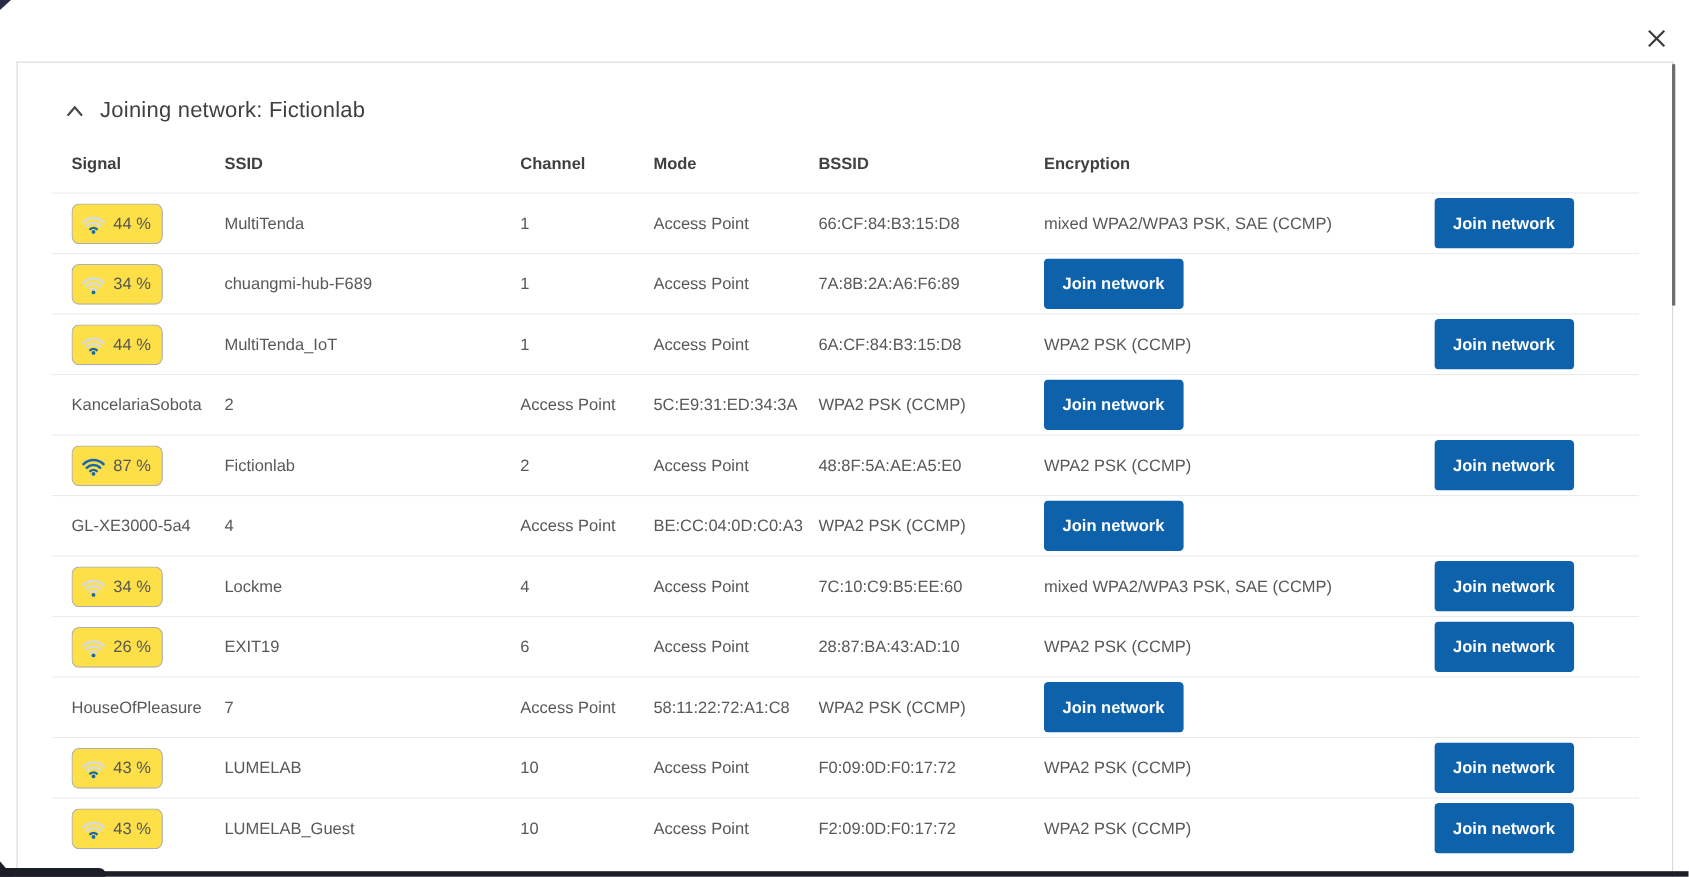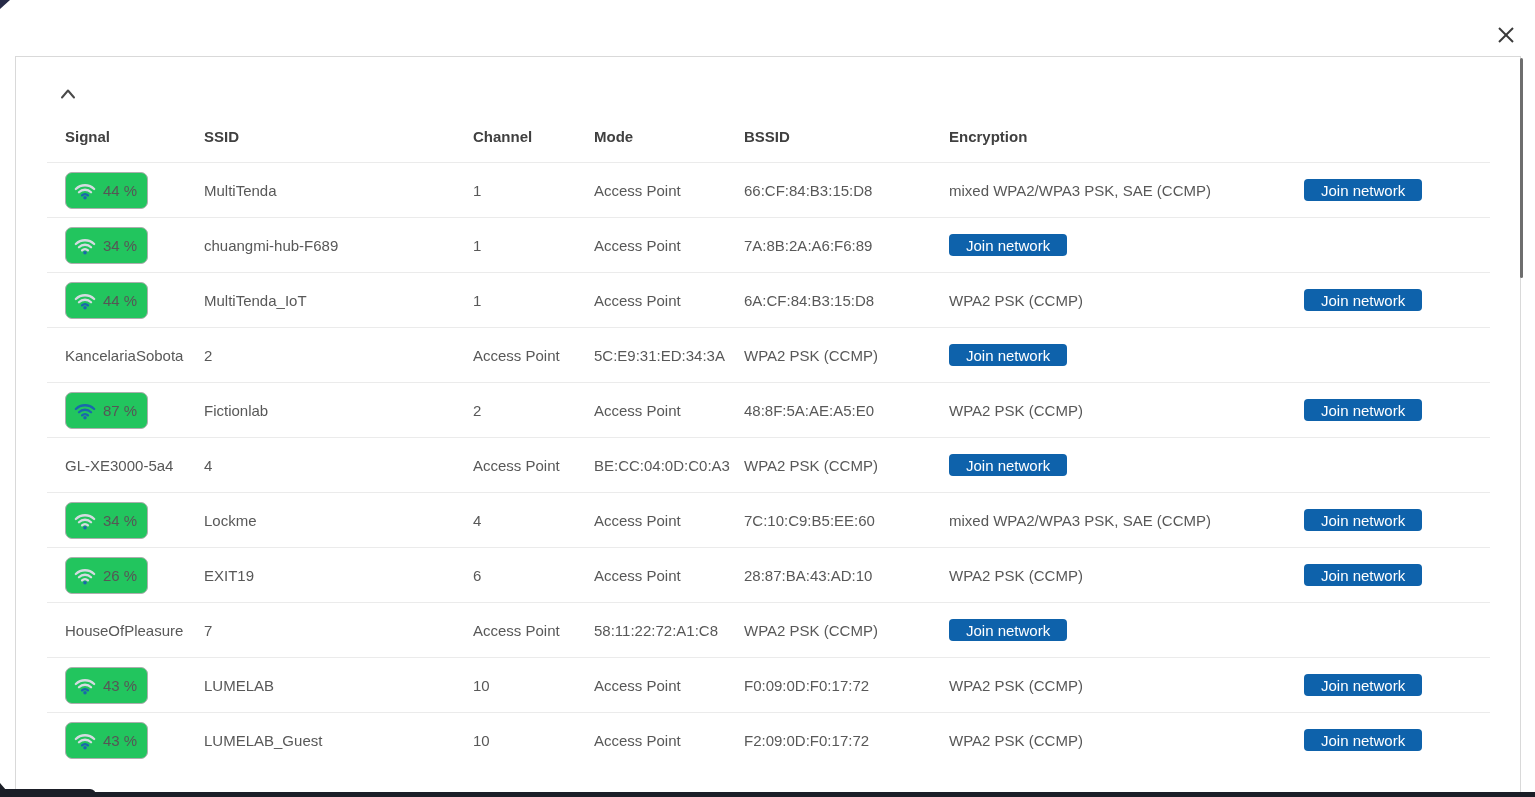--- a/index.html
+++ b/index.html
@@ -40,29 +40,29 @@
     display:grid;
     grid-template-columns:139px 269px 121px 150px 205px 355px 1fr;
     align-items:center; padding-left:18px;
   }
   .thead { height:51px; }
   .thead .hcell { font-weight:bold; font-size:15px; color:#404040; }
   .row { height:55px; border-top:1px solid #ebebeb; }
   .cell { font-size:15px; color:#585858; white-space:nowrap; overflow:hidden; }
   .badge {
     display:inline-flex; align-items:center; gap:7px;
-    border:1px solid #aeaeae; border-radius:7px; background:#22c55e;
+    border:1px solid #aeaeae; border-radius:7px; background:#fde047;
     padding:6px 10px 6px 8px; height:37px;
   }
   .wifi { width:22px; height:19px; }
   .pct { font-size:15px; color:#565656; }
   .join-btn {
     background:#0e62ab; color:#fff; border:none; border-radius:4px;
-    font-family:inherit; font-size:15px; font-weight:normal;
-    padding:0 17px; height:22px; cursor:pointer;
+    font-family:inherit; font-size:15px; font-weight:bold;
+    padding:0 17px; height:46px; cursor:pointer;
   }
   .scrollbar-track {
     position:absolute; top:57px; right:12px; width:3px; height:740px;
   }
   .scrollbar-thumb {
     position:absolute; top:1px; left:0; width:3px; height:220px;
     background:#6e6e6e; border-radius:2px;
   }
 </style>
 </head>
@@ -77,20 +77,21 @@
   </svg>
 </button>
 
 <div class="modal">
   <div class="title-row">
     <button class="collapse-btn">
       <svg width="16" height="10" viewBox="0 0 16 10">
         <polyline points="2,8.5 8,1.5 14,8.5" fill="none" stroke="#4a4a4a" stroke-width="2" stroke-linecap="round" stroke-linejoin="round"></polyline>
       </svg>
     </button>
+    <span class="modal-title">Joining network: Fictionlab</span>
   </div>
 
   <div class="table">
     <div class="trow thead">
       <div class="hcell">Signal</div>
       <div class="hcell">SSID</div>
       <div class="hcell">Channel</div>
       <div class="hcell">Mode</div>
       <div class="hcell">BSSID</div>
       <div class="hcell">Encryption</div>

